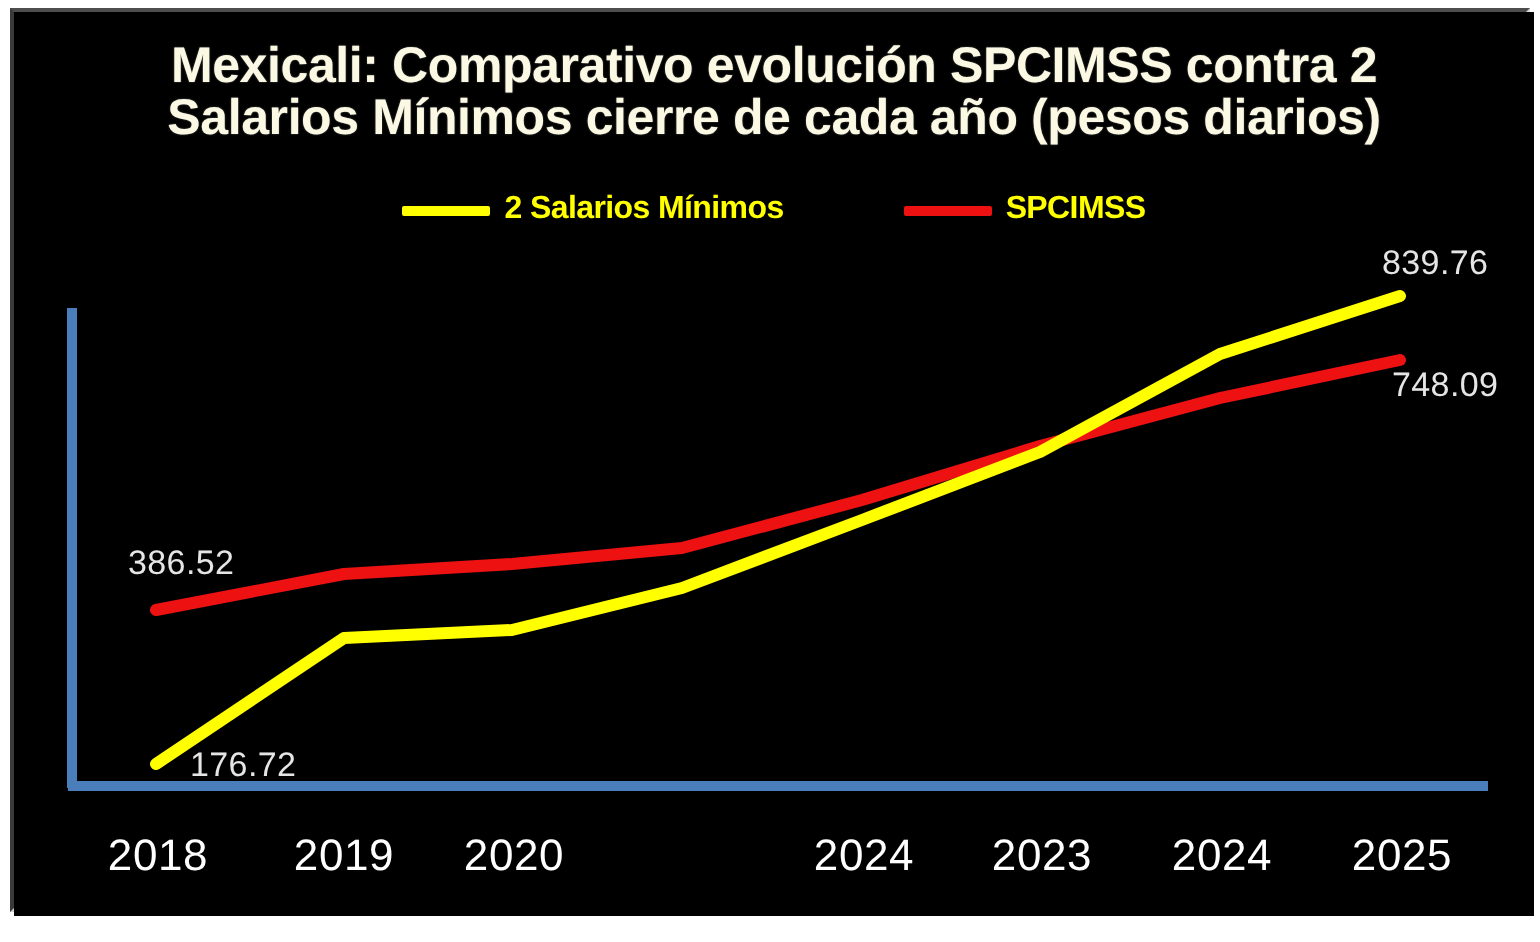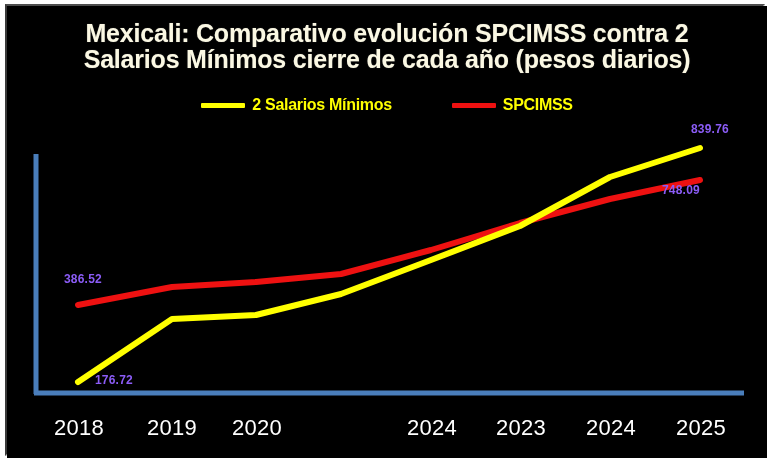--- a/index.html
+++ b/index.html
@@ -97,30 +97,30 @@
     left: 0px;
     top: 0px;
     width: 760px;
     height: 452px;
   }
   #plot svg { display: block; }
 
   
   .dlabel {
     position: absolute;
-    color: #8b5cf6;
-    font-size: 12px;
-    font-weight: bold;
+    color: #e5e5e5;
+    font-size: 17px;
+    font-weight: normal;
     white-space: nowrap;
     letter-spacing: 0.2px;
   }
   #label-sm-start { left: 88px;  top: 367px; }
   #label-sp-start { left: 57px;  top: 266px; }
   #label-sm-end   { left: 684px; top: 116px; }
-  #label-sp-end   { left: 655px; top: 177px; }
+  #label-sp-end   { left: 689px; top: 177px; }
 
   
   #xlabels {
     position: absolute;
     left: 26px;
     top: 409px;
     width: 710px;
     height: 26px;
   }
   .xtick {

